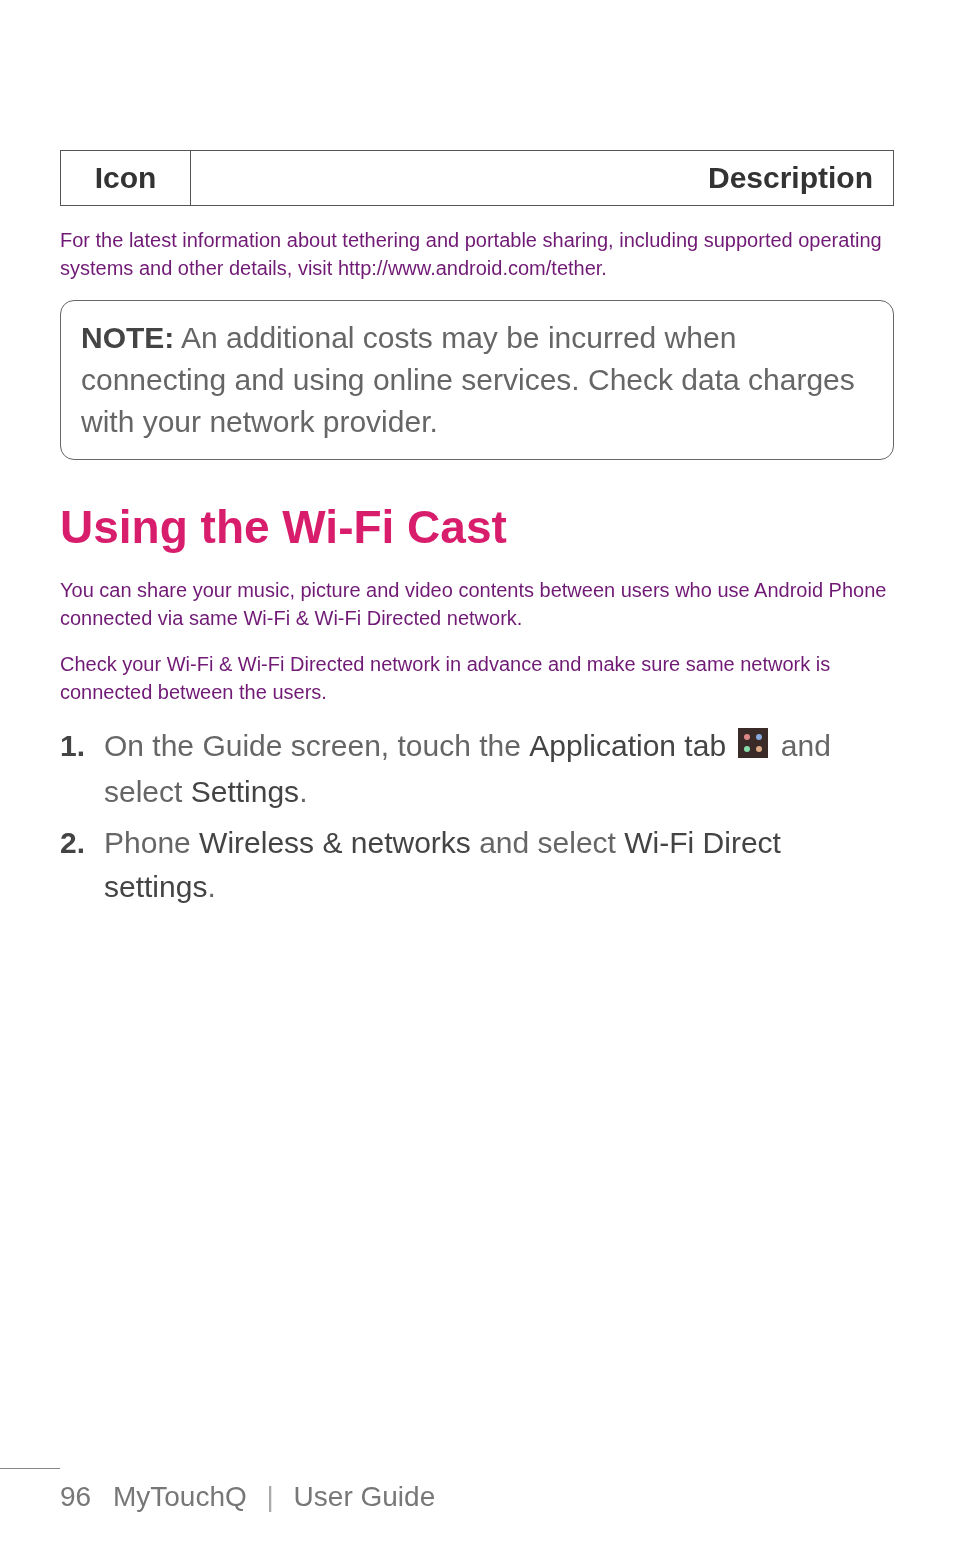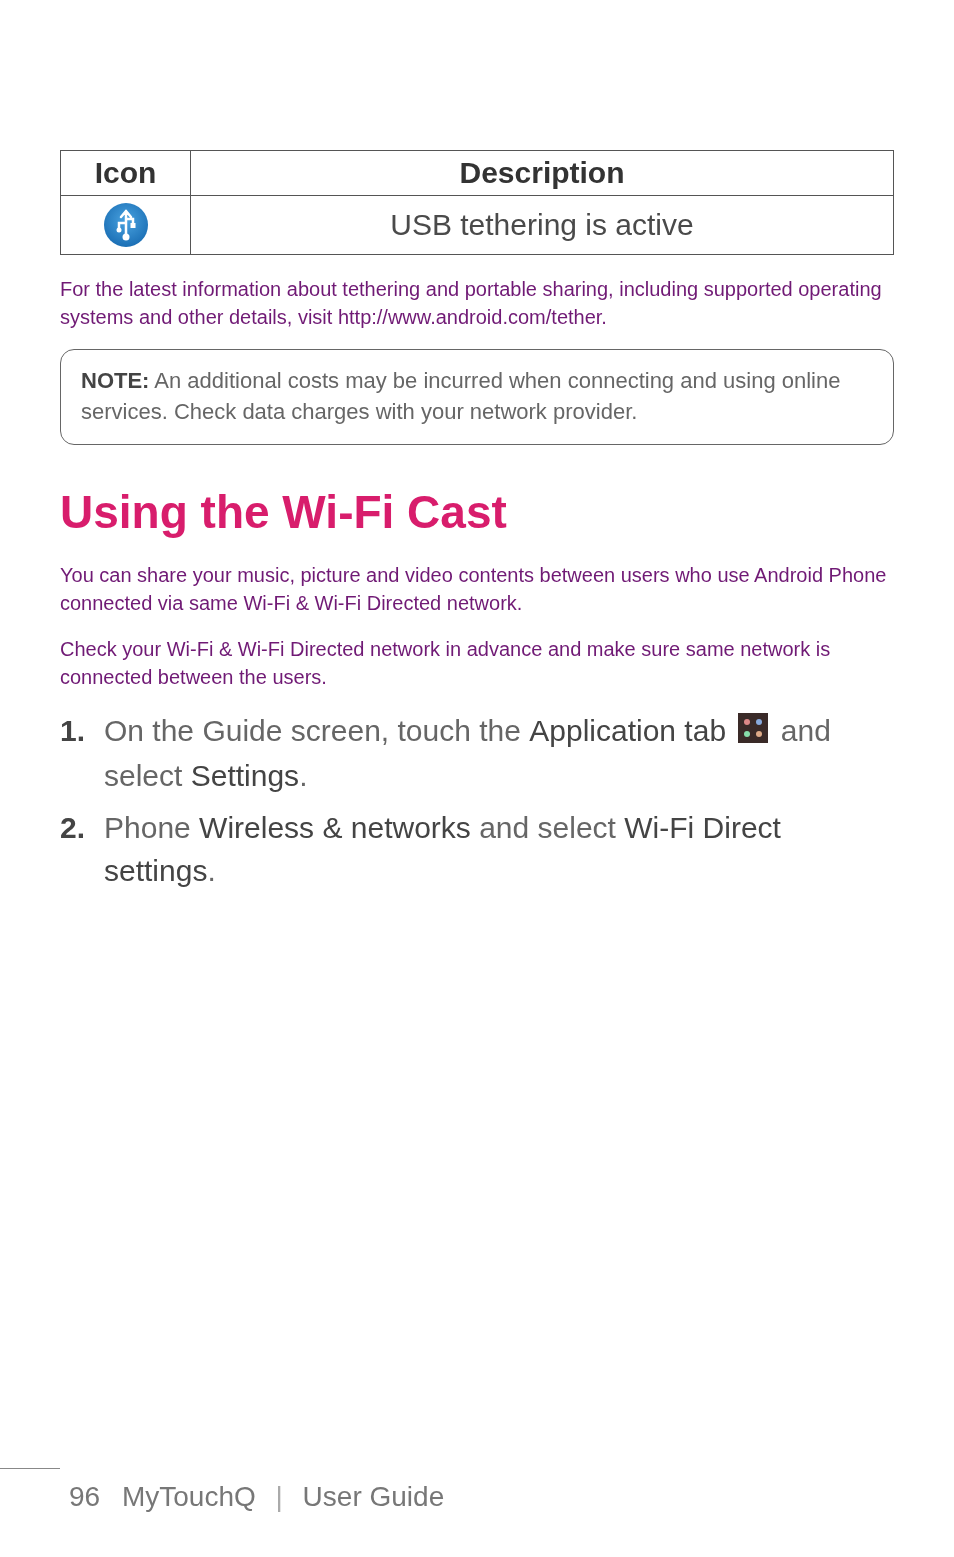--- a/index.html
+++ b/index.html
@@ -17,48 +17,49 @@
     position: relative;
   }
   table {
     width: 100%;
     border-collapse: collapse;
     margin-bottom: 20px;
   }
   th, td {
     border: 1.5px solid #555;
     padding: 5px 20px;
-    text-align: center;
+    text-align: right;
     vertical-align: middle;
     font-size: 30px;
   }
   th {
     font-weight: bold;
     color: #333;
   }
   th:first-child, td:first-child {
     width: 130px;
     text-align: center;
+    padding: 10px;
   }
   .icon-cell svg {
     display: block;
     margin: 0 auto;
   }
   .para {
     font-size: 20px;
     line-height: 1.4;
     color: #701a75;
     margin-bottom: 18px;
     font-weight: 300;
   }
   .note-box {
     border: 1.5px solid #666;
     border-radius: 14px;
     padding: 16px 20px;
-    font-size: 22px;
+    font-size: 30px;
     line-height: 1.4;
     color: #666;
     margin-bottom: 40px;
     font-weight: 300;
   }
   .note-box .bold {
     font-weight: bold;
     color: #444;
   }
   .section-heading {
@@ -94,21 +95,21 @@
     color: #444;
   }
   .small-icon {
     display: inline-block;
     vertical-align: middle;
     margin: 0 4px;
   }
   .footer {
     position: absolute;
     bottom: 44px;
-    left: 69px;
+    left: 60px;
     font-size: 28px;
     color: #777;
     font-weight: 300;
   }
   .footer-line {
     position: absolute;
     bottom: 88px;
     left: 0;
     width: 60px;
     border-top: 1.5px solid #888;
@@ -125,40 +126,20 @@
 <body>
 
 <table>
   <thead>
     <tr>
       <th>Icon</th>
       <th>Description</th>
     </tr>
   </thead>
   <tbody>
-    <tr>
-      <td class="icon-cell">
-        <span>
-          <svg width="48" height="48" viewBox="0 0 48 48">
-            <defs>
-              <radialGradient id="g1" cx="50%" cy="40%" r="60%">
-                <stop offset="0%" stop-color="#4aa3e0"></stop>
-                <stop offset="100%" stop-color="#1b6fb5"></stop>
-              </radialGradient>
-            </defs>
-            <circle cx="24" cy="24" r="22" fill="url(#g1)"></circle>
-            <path d="M24 10 L24 34 M24 10 L19 16 M24 10 L29 16 M24 22 L17 22 L17 28 M24 18 L31 18 L31 24" stroke="#fff" stroke-width="2.5" fill="none" stroke-linecap="round"></path>
-            <circle cx="17" cy="29" r="2.5" fill="#fff"></circle>
-            <rect x="28.5" y="22" width="5" height="5" fill="#fff"></rect>
-            <circle cx="24" cy="36" r="3.5" fill="#fff"></circle>
-          </svg>
-        </span>
-      </td>
-      <td>USB tethering is active</td>
-    </tr>
   </tbody>
 </table>
 
 <p class="para">For the latest information about tethering and portable sharing, including supported operating systems and other details, visit http://www.android.com/tether.</p>
 
 <div class="note-box">
   <span class="bold">NOTE:</span><span> An additional costs may be incurred when connecting and using online services. Check data charges with your network provider.</span>
 </div>
 
 <h2 class="section-heading">Using the Wi-Fi Cast</h2>

